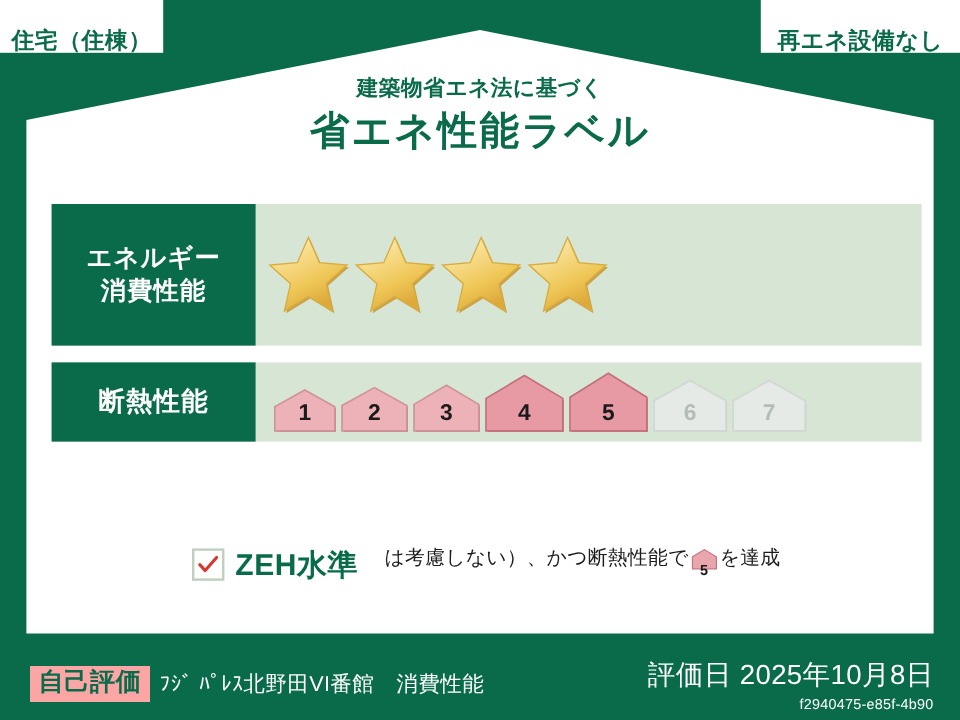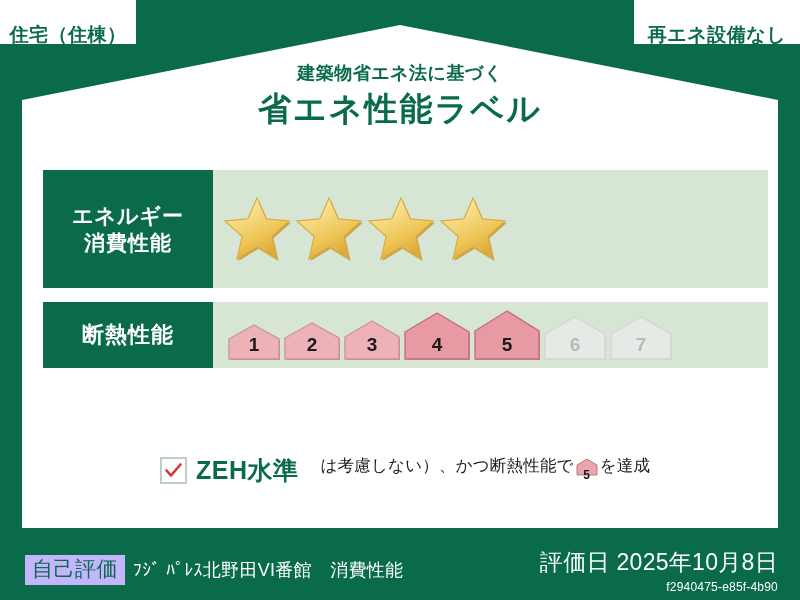--- a/index.html
+++ b/index.html
@@ -210,23 +210,23 @@
     color: #ffffff;
     display: flex;
     align-items: center;
   }
   .footer-left {
     display: flex;
     align-items: center;
     margin-left: 25px;
   }
   .eval-chip {
-    background: #c4b5fd;
+    background: #fca5a5;
     color: #0a6b4a;
-    font-weight: normal;
+    font-weight: bold;
     font-size: 21px;
     padding: 2px 7px 3px 7px;
     line-height: 1.15;
     letter-spacing: 0.5px;
   }
   .prop-name {
     margin-left: 8px;
     font-size: 18px;
     letter-spacing: 0.3px;
     white-space: nowrap;

